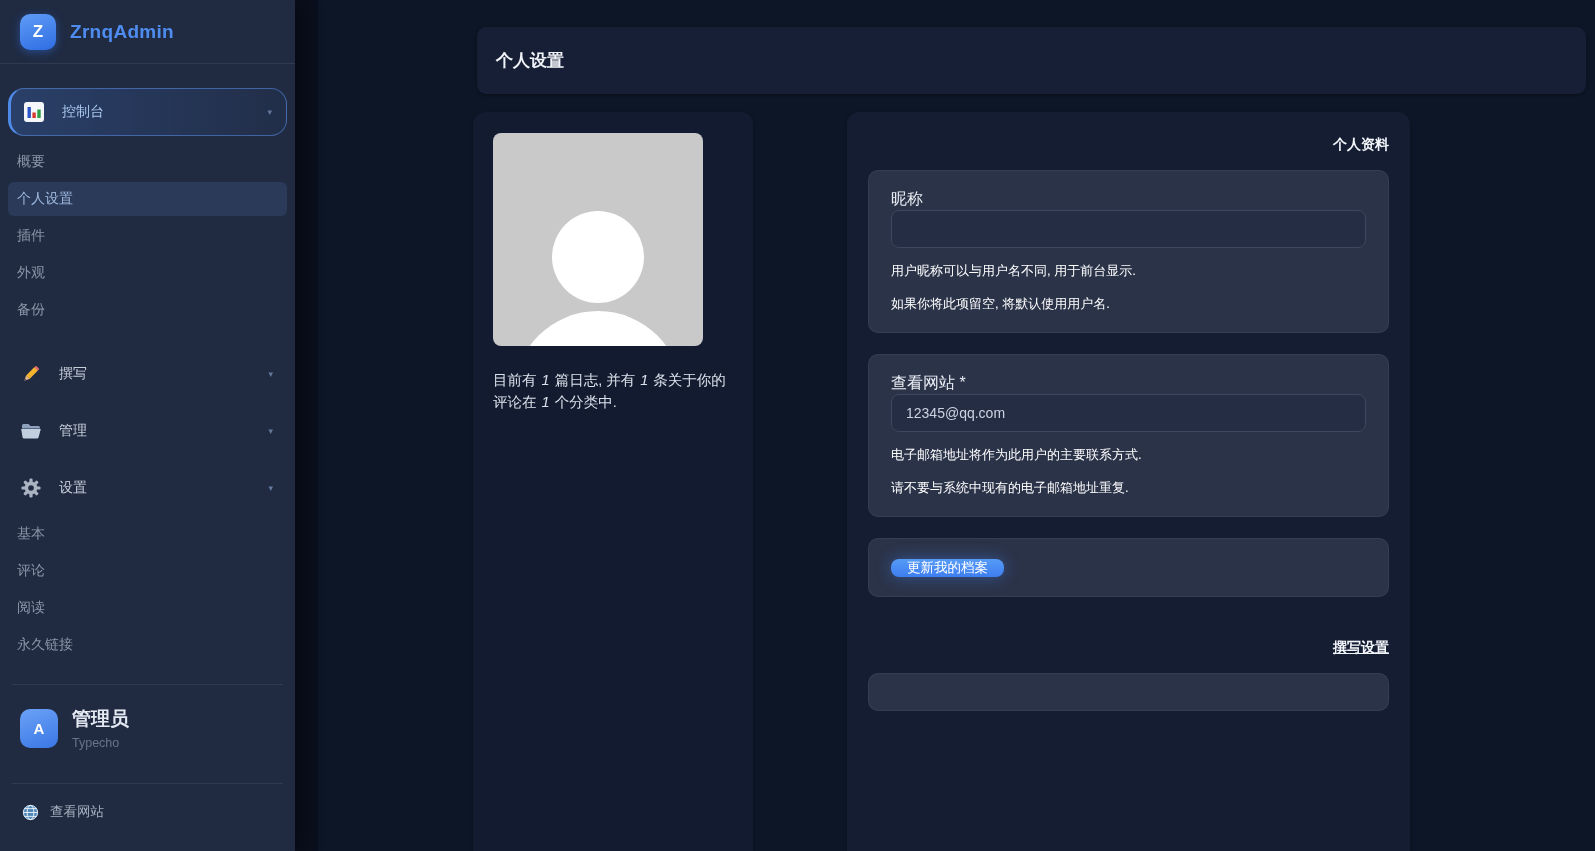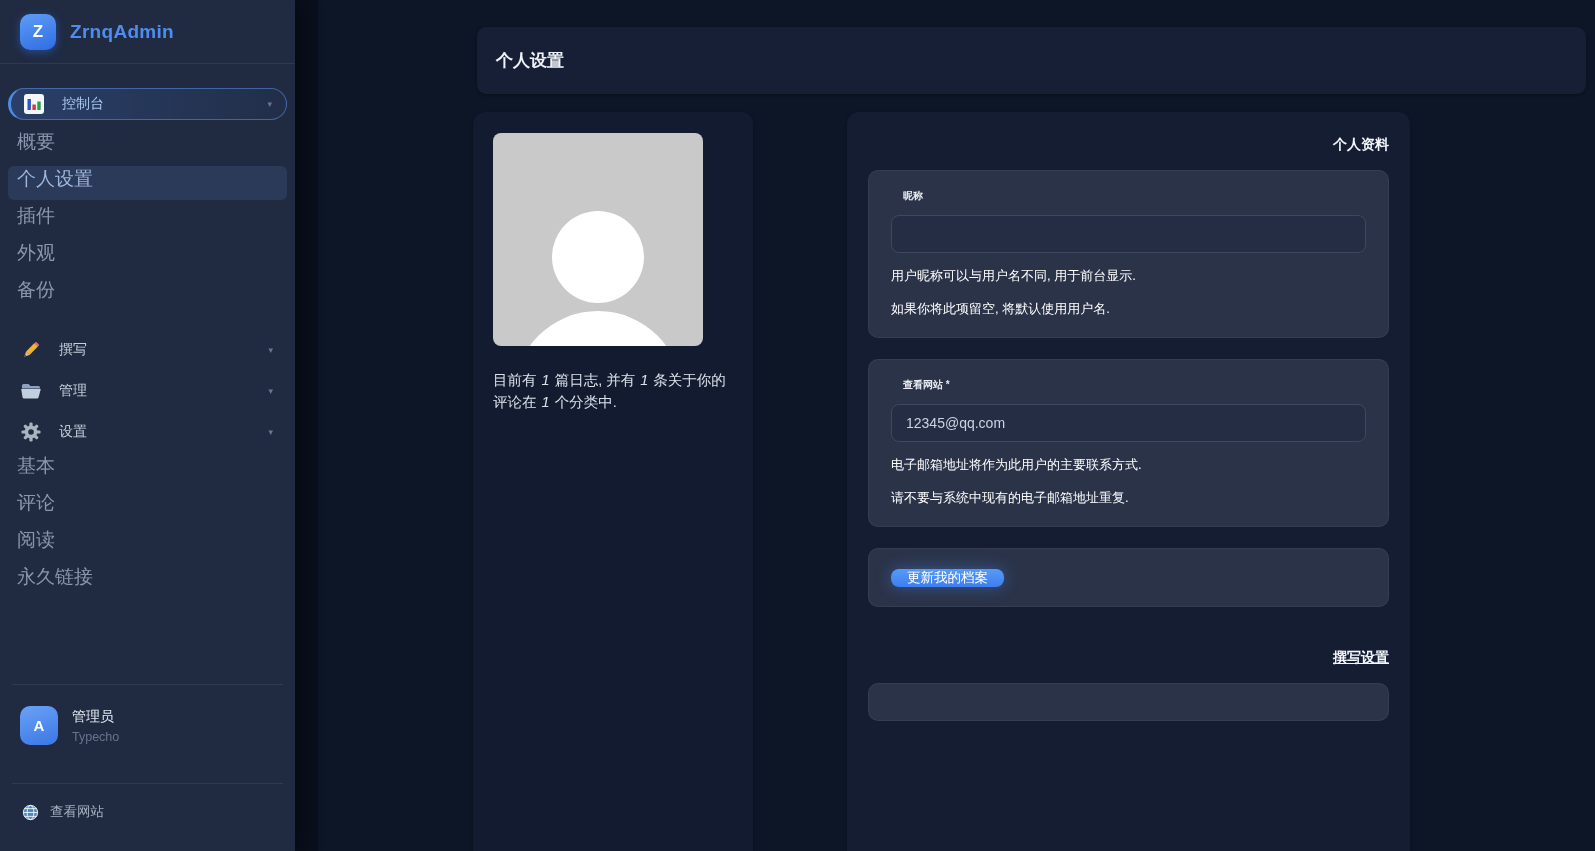--- a/index.html
+++ b/index.html
@@ -24,57 +24,57 @@
     width:36px; height:36px; border-radius:10px; flex:0 0 auto;
     background:linear-gradient(160deg,#5f9cf7,#2e6de2);
     display:flex; align-items:center; justify-content:center;
     color:#fff; font-weight:bold; font-size:17px;
     box-shadow:0 2px 8px rgba(47,109,226,.5);
   }
   .brand-name { color:#4e8cf0; font-size:19px; font-weight:bold; letter-spacing:.3px; }
 
   nav { padding:24px 8px 0; }
   .nav-parent {
-    height:32px; border-radius:16px; display:flex; align-items:center;
+    height:48px; border-radius:16px; display:flex; align-items:center;
     padding:0 14px 0 12px; cursor:pointer;
   }
   .nav-parent .nav-icon { width:22px; height:22px; flex:0 0 auto; margin-right:17px; display:flex; align-items:center; justify-content:center; }
   .nav-parent .nav-label { font-size:14px; color:#c7ceda; }
   .caret { margin-left:auto; font-size:9px; color:#64779b; }
   .nav-parent.console {
     background:linear-gradient(90deg, rgba(66,112,194,.30), rgba(42,66,112,.16));
     border:1px solid rgba(92,142,232,.55);
     border-left:3px solid #4e8ae8;
     margin-bottom:4px;
   }
   .nav-parent.console .nav-label { color:#a9c5eb; }
   .sub-list { padding:2px 0 4px; }
   .sub-item {
-    height:34px; margin:3px 0; display:flex; 
-    padding-left:9px; border-radius:6px; font-size:19px; color:#8c96a9;
+    height:34px; margin:3px 0; display:flex; align-items:center;
+    padding-left:9px; border-radius:6px; font-size:14px; color:#8c96a9;
     cursor:pointer;
   }
   .sub-item.active { background:#2a3a58; color:#9db7de; }
   .nav-parent.group { margin-top:9px; }
   .nav-parent.first-group { margin-top:16px; }
 
   .sb-divider { position:absolute; left:12px; right:12px; height:1px; background:rgba(255,255,255,.08); }
   .divider-1 { top:684px; }
   .divider-2 { top:783px; }
   .user-row {
     position:absolute; left:20px; top:706px; display:flex; align-items:center; gap:14px;
     cursor:pointer;
   }
   .user-avatar {
     width:38px; height:39px; border-radius:10px;
     background:linear-gradient(160deg,#6ba2f6,#3a77e6);
     display:flex; align-items:center; justify-content:center;
     color:#fff; font-weight:bold; font-size:15px;
   }
-  .user-name { font-size:14px; font-weight:normal; color:#e4e9f2; margin-bottom:4px; }
+  .user-name { font-size:19px; font-weight:bold; color:#e4e9f2; margin-bottom:4px; }
   .user-role { font-size:12.5px; color:#68748a; }
   .view-site {
     position:absolute; left:22px; top:803px; display:flex; align-items:center; gap:11px;
     font-size:13.5px; color:#a7b0c0; cursor:pointer;
   }
 
   
   .main { position:absolute; left:295px; top:0; right:0; bottom:0; background:#0d1626; }
   .main::before {
     content:""; position:absolute; left:0; top:0; bottom:0; width:23px; background:#0a0f1d;
@@ -112,23 +112,23 @@
     position:absolute; left:552px; top:112px; width:563px; height:1000px;
     background:#141d31; border-radius:12px; padding:24px 21px 0;
     box-shadow:0 1px 3px rgba(0,0,0,.3);
   }
   .section-title { font-size:14px; font-weight:bold; color:#f2f5fa;text-align:right; }
   .field-card {
     margin-top:16px; background:#2b3349; border:1px solid rgba(255,255,255,.05);
     border-radius:10px; padding:18px 22px;
   }
   .field-card + .field-card { margin-top:21px; }
-  .field-label { display:block; font-size:10px; font-weight:bold; color:#e9edf3;margin-left:12px; }
+  .field-label { display:block; font-size:16px; font-weight:normal; color:#e9edf3; }
   .input {
-    display:block; width:100%; margin-top:12px; outline:none; font-family:inherit;
+    display:block; width:100%; margin-top:0; outline:none; font-family:inherit;
   }
   .input.dark {
     height:38px; background:#252d45; border:1px solid #3f4760; border-radius:8px;
     color:#ccd3e0; font-size:14px; padding:0 14px;
   }
   .input.white {
     height:28px; background:#ffffff; border:none; border-radius:3px;
     color:#1a2233; font-size:13.5px; padding:0 8px;
   }
   .help { margin-top:12px; font-size:13px; line-height:21px; color:#ffffff; }

